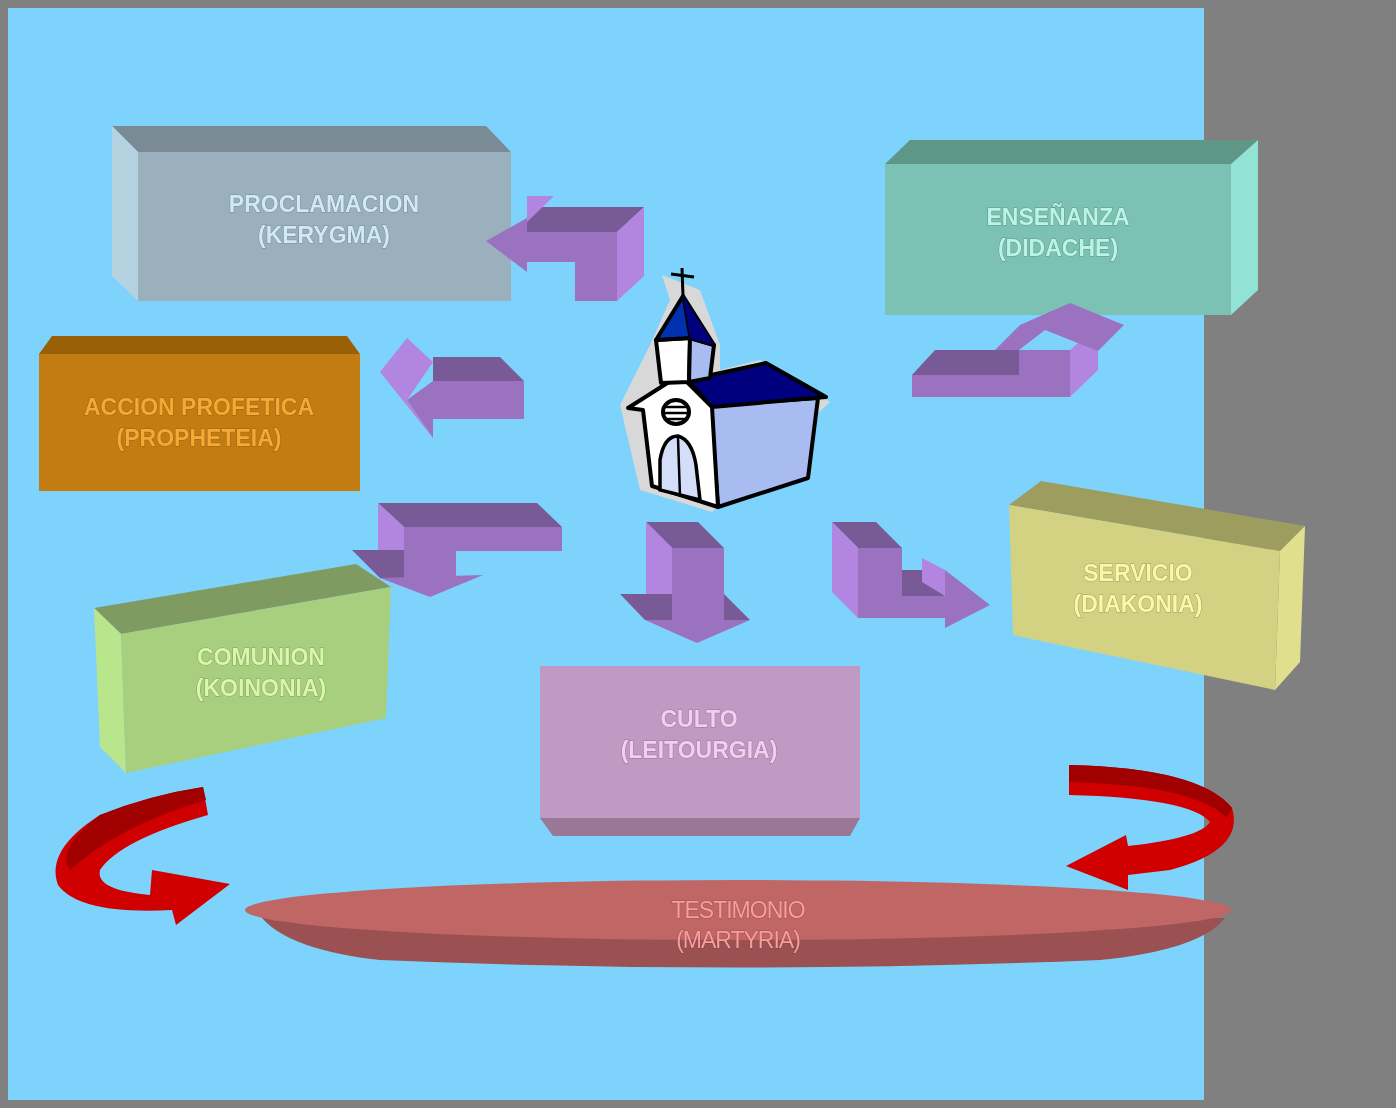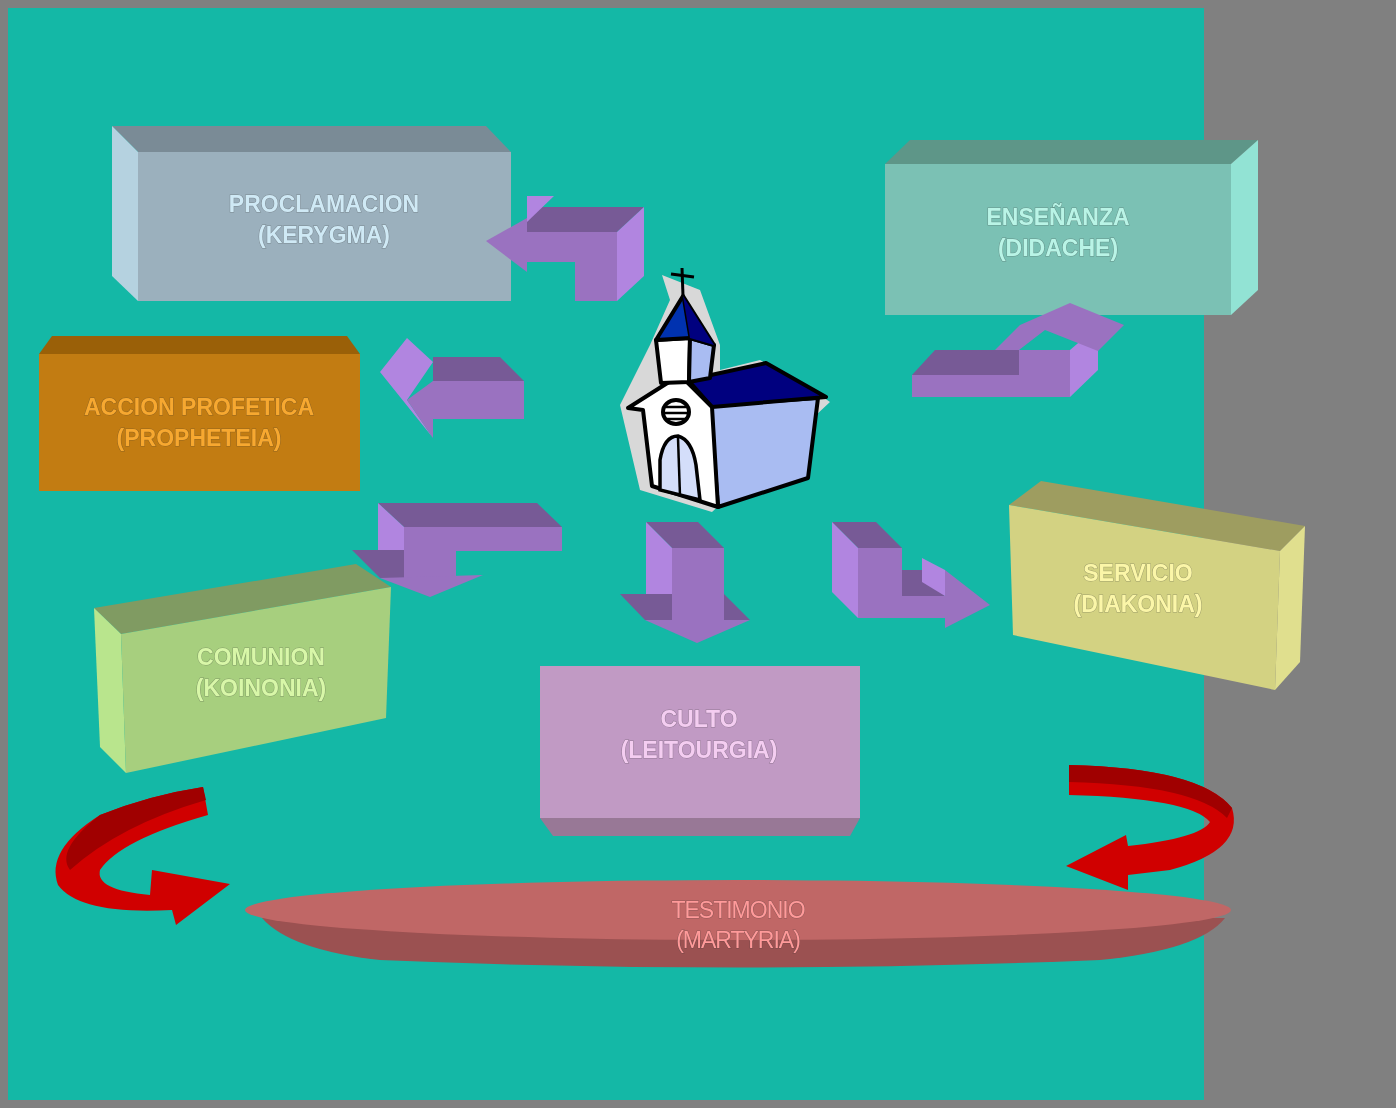--- a/index.html
+++ b/index.html
@@ -1,21 +1,21 @@
 <!DOCTYPE html>
 <html><head>
 <meta charset="utf-8">
 <style>
   html, body { margin:0; padding:0; }
   body {
     width:1396px; height:1108px; background:#808080; position:relative; overflow:hidden;
     font-family:"Liberation Sans", sans-serif;
   }
   #slide {
-    position:absolute; left:8px; top:8px; width:1196px; height:1092px; background:#14b8a6;
+    position:absolute; left:8px; top:8px; width:1196px; height:1092px; background:#7dd3fc;
   }
   svg#diagram { position:absolute; left:0; top:0; }
   .lbl {
     font-family:"Liberation Sans", sans-serif; font-weight:bold; font-size:23px;
     text-anchor:middle;
   }
 </style>
 </head>
 <body>
 

